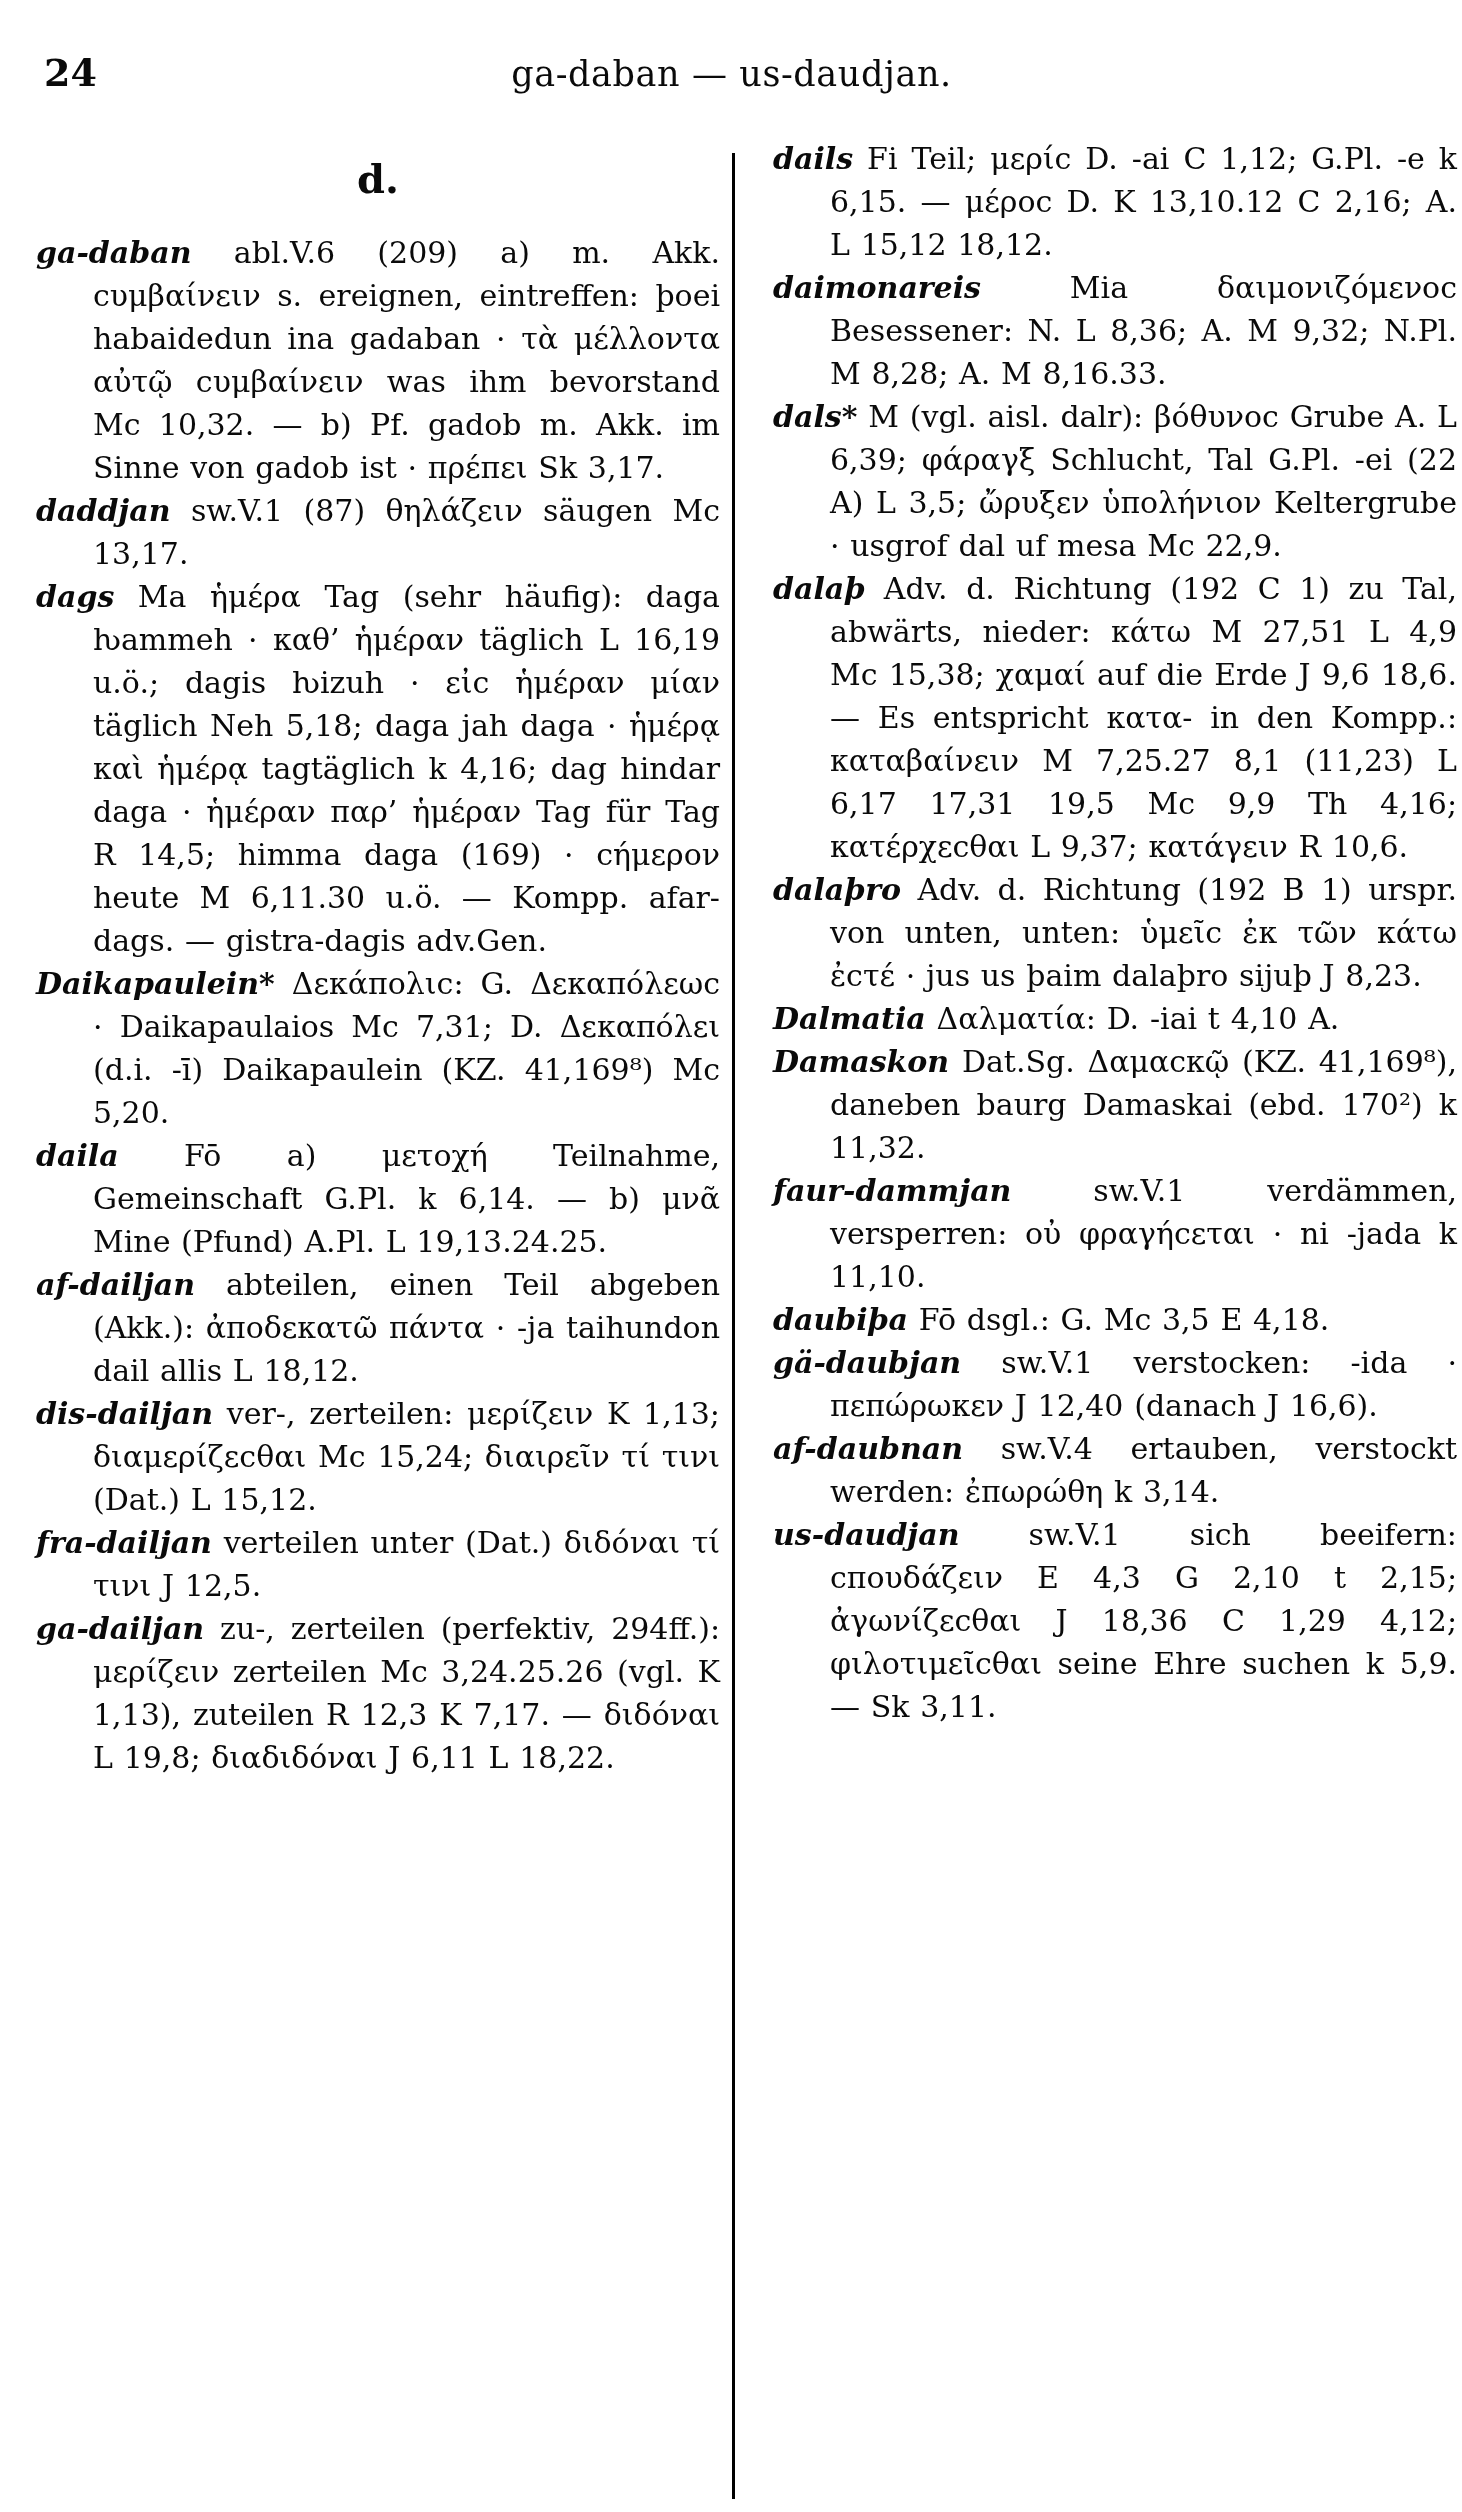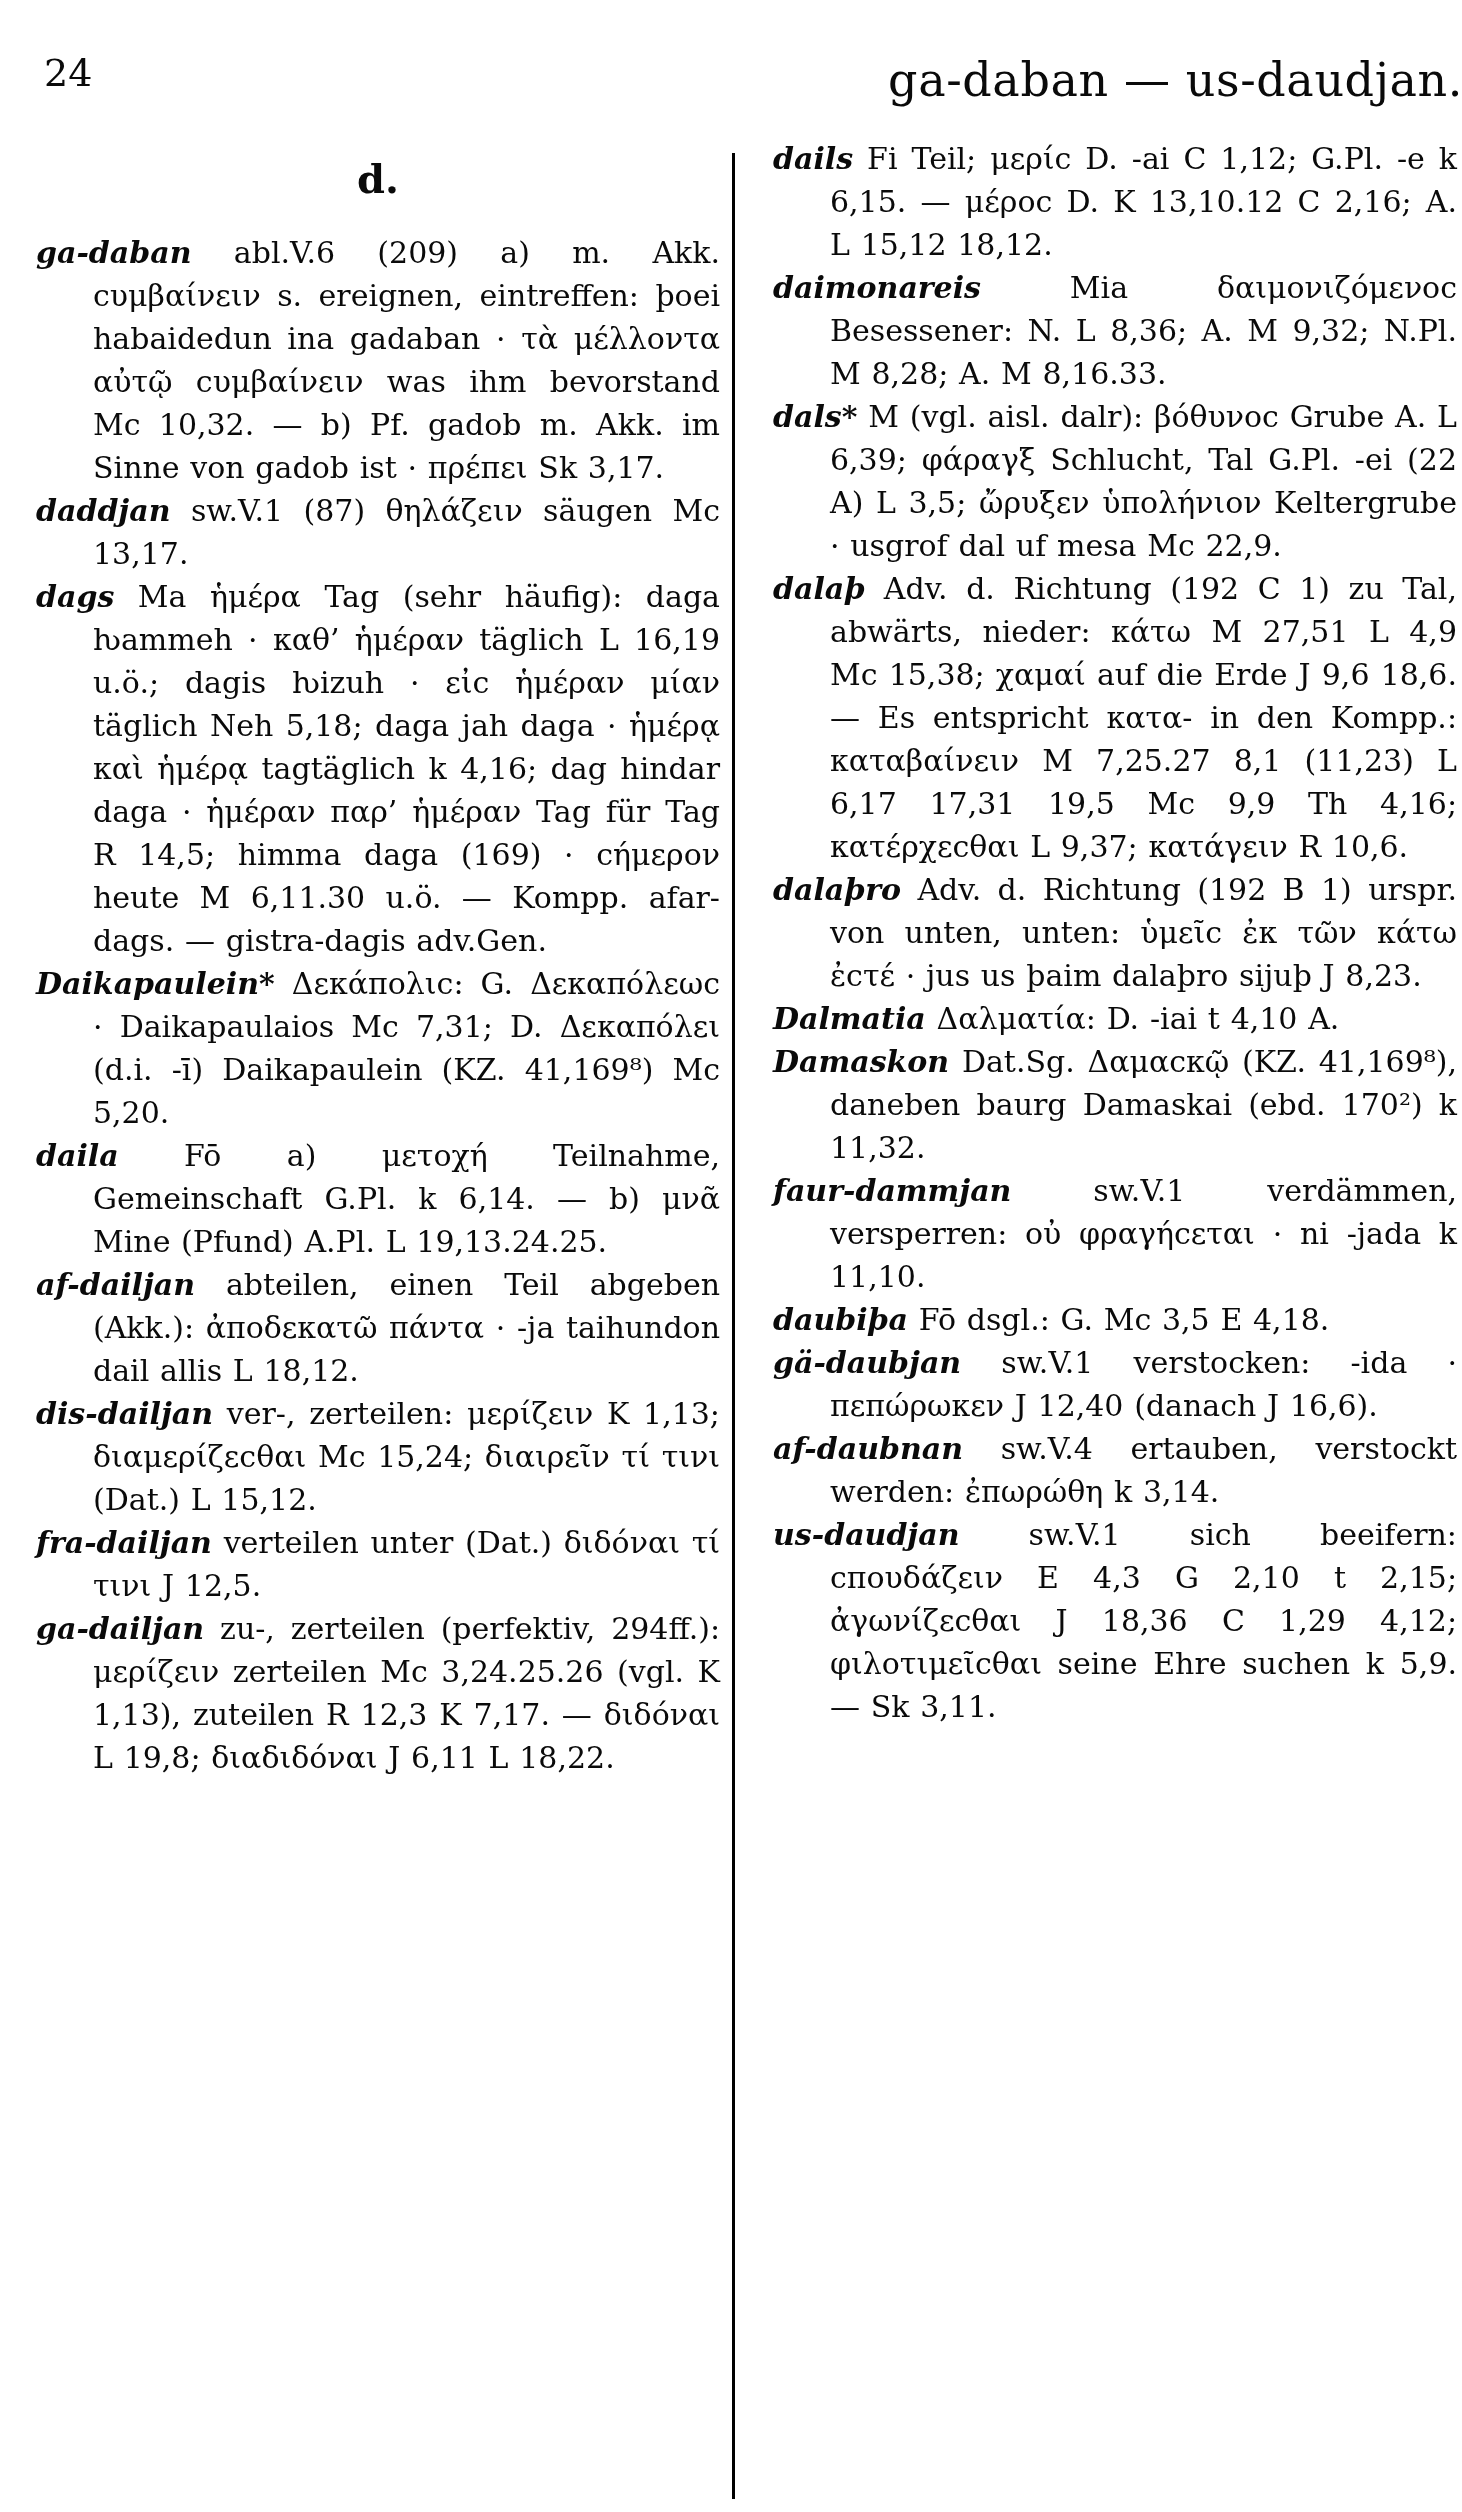--- a/index.html
+++ b/index.html
@@ -15,28 +15,29 @@
     color: #0a0a0a;
     font-family: "DejaVu Serif", "Liberation Serif", serif;
     overflow: hidden;
   }
   .page-number {
     position: absolute;
     left: 44px;
     top: 54px;
     font-size: 38px;
     line-height: 1;
+    font-weight: bold;
   }
   .running-header {
     position: absolute;
     left: 0;
     right: 0;
     top: 57px;
-    text-align: right;
-    font-size: 46px;
+    text-align: center;
+    font-size: 35px;
     line-height: 1;
     letter-spacing: 0.6px;
   }
   .column-divider {
     position: absolute;
     left: 732px;
     top: 153px;
     width: 2.5px;
     height: 2346px;
     background: #000;

